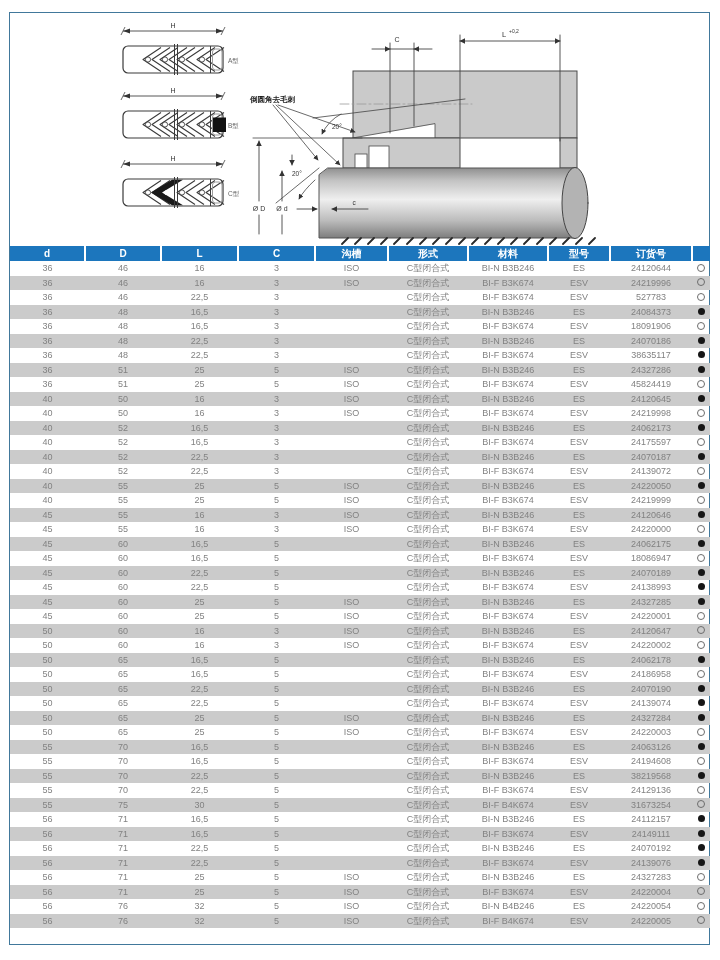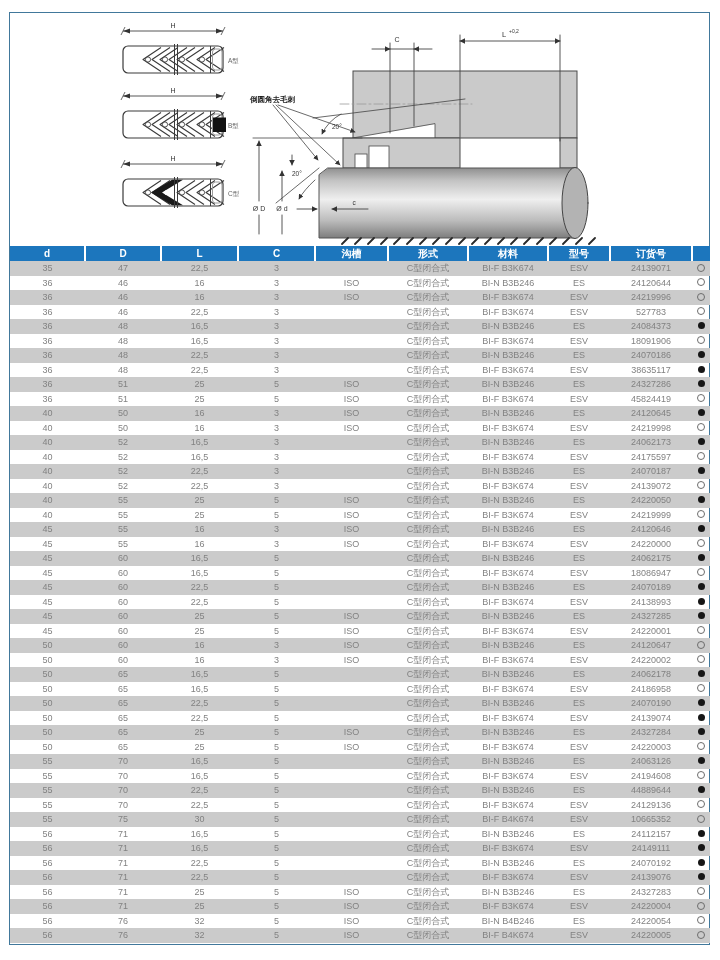--- a/index.html
+++ b/index.html
@@ -233,32 +233,20 @@
         <th>C</th>
         <th>沟槽</th>
         <th>形式</th>
         <th>材料</th>
         <th>型号</th>
         <th>订货号</th>
         <th></th>
       </tr>
   </thead>
   <tbody id="tbody">
-      <tr class="stripe">
-        <td>35</td>
-        <td>47</td>
-        <td>22,5</td>
-        <td>3</td>
-        <td></td>
-        <td>C型闭合式</td>
-        <td>BI-F B3K674</td>
-        <td>ESV</td>
-        <td>24139071</td>
-        <td><span class="dot open"></span></td>
-      </tr>
       <tr>
         <td>36</td>
         <td>46</td>
         <td>16</td>
         <td>3</td>
         <td>ISO</td>
         <td>C型闭合式</td>
         <td>BI-N B3B246</td>
         <td>ES</td>
         <td>24120644</td>
@@ -674,21 +662,21 @@
       </tr>
       <tr class="stripe">
         <td>55</td>
         <td>70</td>
         <td>22,5</td>
         <td>5</td>
         <td></td>
         <td>C型闭合式</td>
         <td>BI-N B3B246</td>
         <td>ES</td>
-        <td>44889644</td>
+        <td>38219568</td>
         <td><span class="dot filled"></span></td>
       </tr>
       <tr>
         <td>55</td>
         <td>70</td>
         <td>22,5</td>
         <td>5</td>
         <td></td>
         <td>C型闭合式</td>
         <td>BI-F B3K674</td>
@@ -698,21 +686,21 @@
       </tr>
       <tr class="stripe">
         <td>55</td>
         <td>75</td>
         <td>30</td>
         <td>5</td>
         <td></td>
         <td>C型闭合式</td>
         <td>BI-F B4K674</td>
         <td>ESV</td>
-        <td>10665352</td>
+        <td>31673254</td>
         <td><span class="dot open"></span></td>
       </tr>
       <tr>
         <td>56</td>
         <td>71</td>
         <td>16,5</td>
         <td>5</td>
         <td></td>
         <td>C型闭合式</td>
         <td>BI-N B3B246</td>

